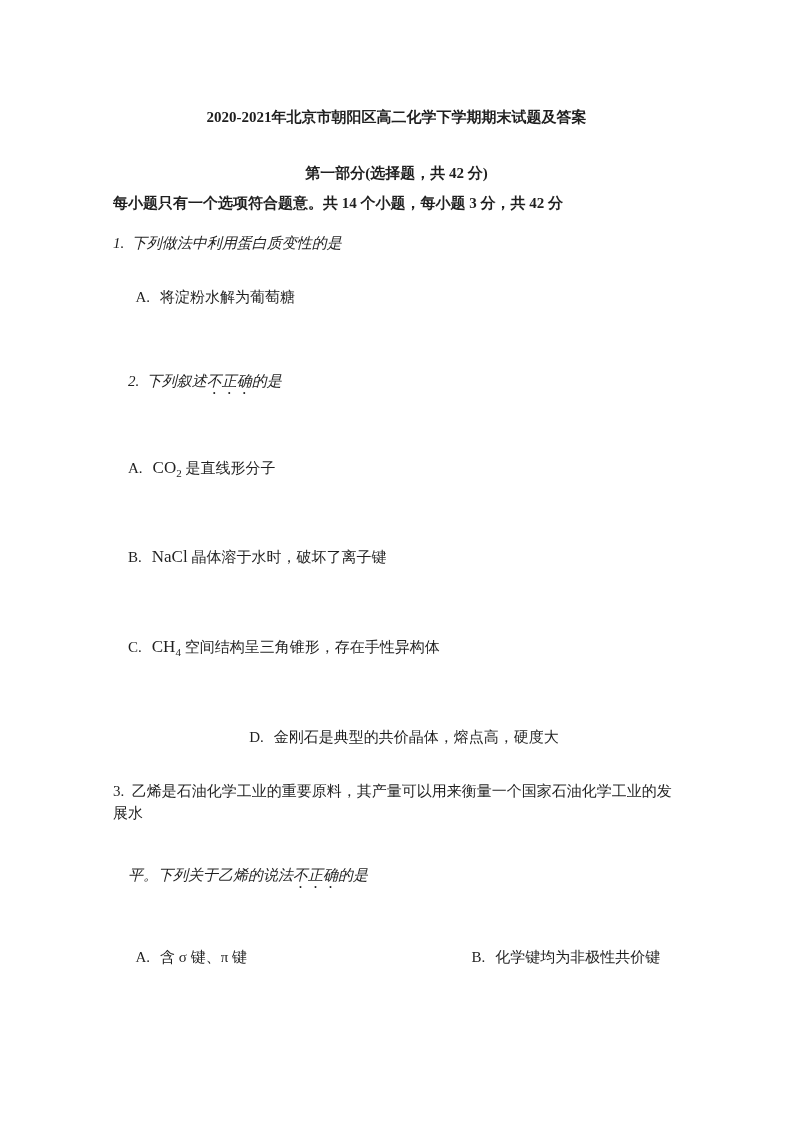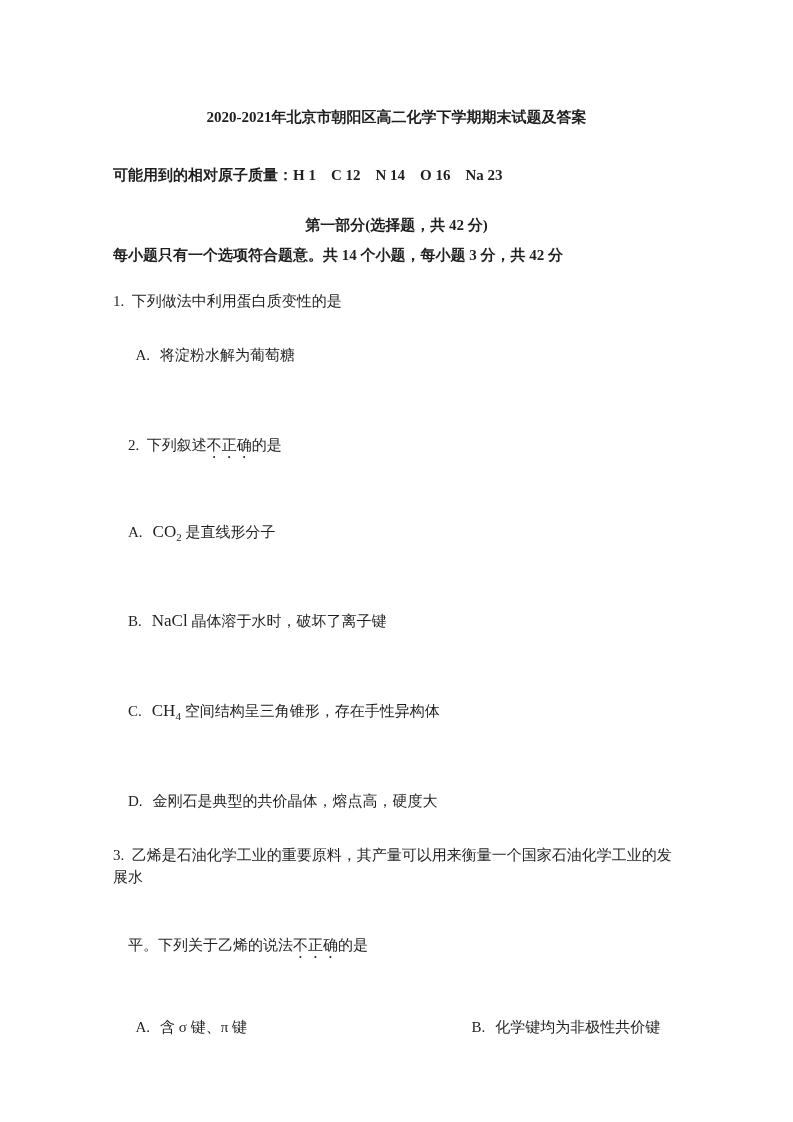--- a/index.html
+++ b/index.html
@@ -8,46 +8,45 @@
     font-family:"Liberation Serif","DejaVu Serif",serif;color:#1f1f1f;
   }
   .doc{width:567px;margin:0 auto;padding-top:100px;}
   .title{font-size:15px;font-weight:bold;text-align:center;line-height:34px;white-space:pre-wrap;}
   .line{font-size:15px;line-height:22px;white-space:pre-wrap;}
   .b{font-weight:bold;}
   .center{text-align:center;}
   .atomic{margin-top:30px;}
   .section{margin-top:28px;}
   .instr{margin-top:8px;}
-  .stem{margin-top:24px;}
+  .stem{margin-top:18px;font-style:italic;}
   .optrow{margin-top:10px;display:grid;grid-template-columns:336px 1fr;}
   .optrow.tight{margin-top:8px;}
   .opt .lbl{margin-right:10px;}
   .q2opt{margin-top:12px;font-size:15px;line-height:24px;white-space:pre-wrap;}
-  .q2opt.last{margin-top:13px;}
+  .q2opt.last{margin-top:13px;text-align:center;}
   .q2opt .lbl{margin-right:10px;}
   .formula{font-family:"Liberation Serif","DejaVu Serif",serif;font-size:17px;}
   .formula sub{font-size:11px;}
   .emph{
     -webkit-text-emphasis:filled dot #1f1f1f;
     -webkit-text-emphasis-position:under right;
     text-emphasis:filled dot #1f1f1f;
     text-emphasis-position:under right;
     text-align:center;
   }
   .q3l1{margin-top:7px;}
 </style>
 </head>
 <body>
 
 <div class="doc">
 
   <div class="title">2020-2021年北京市朝阳区高二化学下学期期末试题及答案</div>
 
-  <div class="line b atomic">可能用到的相对原子质量：H 1　C 12　N 14　O 16　Na 23</div>
 
   <div class="line b center section">第一部分(选择题，共 42 分)</div>
 
   <div class="line b instr">每小题只有一个选项符合题意。共 14 个小题，每小题 3 分，共 42 分</div>
 
   <div class="line stem">1.  下列做法中利用蛋白质变性的是</div>
   <div class="optrow">
     <div class="line opt">
       <span class="lbl">A.</span><span>将淀粉水解为葡萄糖</span>
     </div>

